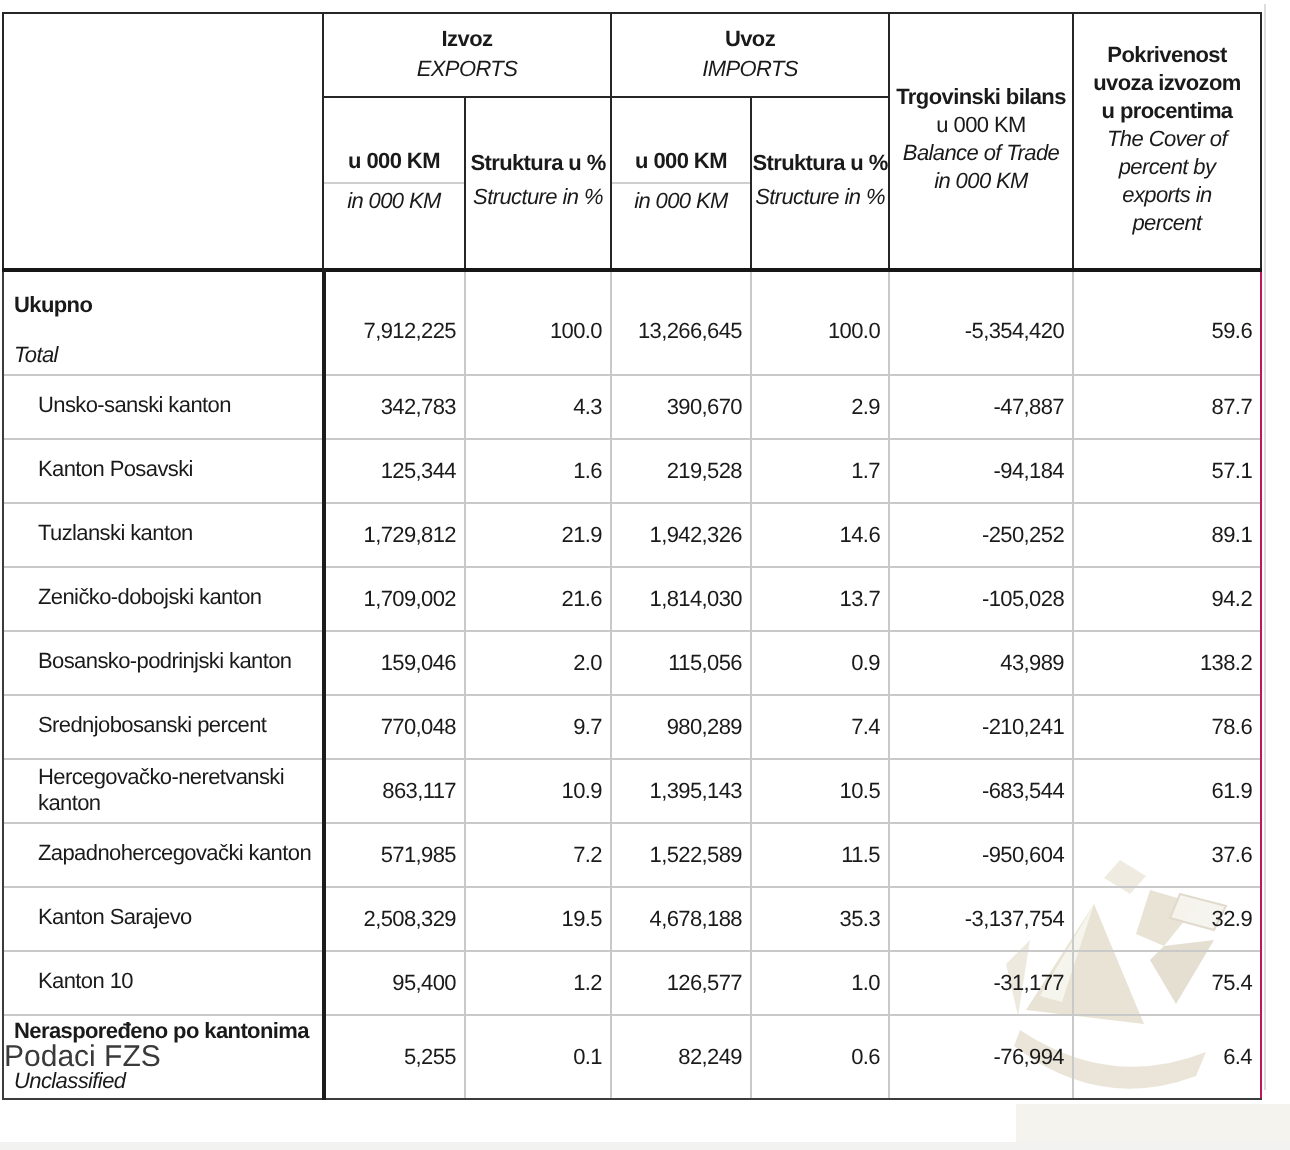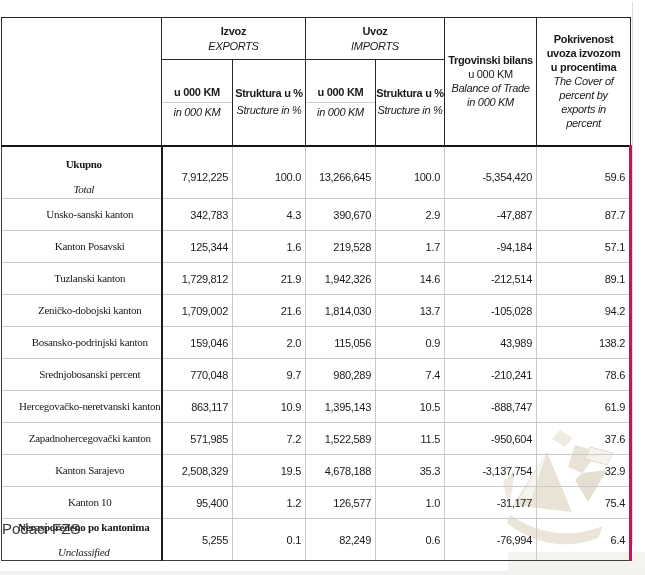--- a/index.html
+++ b/index.html
@@ -2,21 +2,21 @@
 <html><head>
 <meta charset="utf-8">
 <style>
   html,body{margin:0;padding:0;background:#fff;}
   .canvas{
     position:relative;width:645px;height:575px;background:#ffffff;overflow:hidden;
     font-family:"Liberation Sans", sans-serif;color:#1a1a1a;
   }
   
   table.stat{
-    position:absolute;left:1px;top:17px;z-index:2;
+    position:absolute;left:1px;top:6px;z-index:2;
     border-collapse:collapse;table-layout:fixed;width:629px;
     background:transparent;
     font-size:11px;letter-spacing:-0.3px;
   }
   table.stat{border:1px solid #3c3c3c;}
   thead th{
     border:1px solid #262626;
     font-weight:bold;text-align:center;vertical-align:middle;padding:0;
     background:transparent;
   }
@@ -29,29 +29,29 @@
   .sub-cell.kap .b{border-bottom:1px solid #cfcfcf;margin-bottom:2px;}
   .sub-cell .i{font-style:italic;font-weight:normal;line-height:13px;padding-top:1px;}
   .multi-cell div{line-height:14px;font-weight:normal;}
   .multi-cell .b{font-weight:bold;}
   .multi-cell .i{font-style:italic;}
   
   tbody td{
     border-left:1px solid #c9c9c9;border-top:1px solid #c9c9c9;
     padding:0;vertical-align:middle;background:transparent;
   }
-  tbody td:last-child{border-right:3px solid #be185d;}
+  tbody td:last-child{border-right:1px solid #be185d;}
   tr.spacer-row td{height:10px;border-top:2px solid #161616;}
   tr.data-row{height:32px;}
   tr.data-row.emphasis{height:42px;}
   tr.data-row.first td{border-top:none;}
   tr.data-row:last-child td{border-bottom:1px solid #3c3c3c;}
   td.label-cell{
     border-left:1px solid #3c3c3c;border-right:2px solid #1c1c1c;
-    text-align:center;padding-left:17px;font-family:Liberation Serif, serif;
+    text-align:left;padding-left:17px;
   }
   tr.emphasis td.label-cell{padding-left:5px;}
   td.label-cell .l1{line-height:13px;font-weight:normal;}
   tr.emphasis td.label-cell .l1{font-weight:bold;}
   td.label-cell .l2{line-height:13px;font-style:italic;padding-top:2px;margin-top:10px;}
   td.num-cell{text-align:right;padding-right:4px;}
   
   .footer-note{
     position:absolute;left:2px;top:520px;z-index:2;
     font-family:"Liberation Sans", sans-serif;font-size:15px;color:#3a3a3a;letter-spacing:0;
@@ -190,21 +190,21 @@
           <td class="num-cell">57.1</td>
         </tr>
         <tr class="data-row">
           <td class="label-cell">
             <div class="l1">Tuzlanski kanton</div>
           </td>
           <td class="num-cell">1,729,812</td>
           <td class="num-cell">21.9</td>
           <td class="num-cell">1,942,326</td>
           <td class="num-cell">14.6</td>
-          <td class="num-cell">-212,514</td>
+          <td class="num-cell">-250,252</td>
           <td class="num-cell">89.1</td>
         </tr>
         <tr class="data-row">
           <td class="label-cell">
             <div class="l1">Zeničko-dobojski kanton</div>
           </td>
           <td class="num-cell">1,709,002</td>
           <td class="num-cell">21.6</td>
           <td class="num-cell">1,814,030</td>
           <td class="num-cell">13.7</td>
@@ -234,21 +234,21 @@
           <td class="num-cell">78.6</td>
         </tr>
         <tr class="data-row">
           <td class="label-cell">
             <div class="l1">Hercegovačko-neretvanski kanton</div>
           </td>
           <td class="num-cell">863,117</td>
           <td class="num-cell">10.9</td>
           <td class="num-cell">1,395,143</td>
           <td class="num-cell">10.5</td>
-          <td class="num-cell">-888,747</td>
+          <td class="num-cell">-683,544</td>
           <td class="num-cell">61.9</td>
         </tr>
         <tr class="data-row">
           <td class="label-cell">
             <div class="l1">Zapadnohercegovački kanton</div>
           </td>
           <td class="num-cell">571,985</td>
           <td class="num-cell">7.2</td>
           <td class="num-cell">1,522,589</td>
           <td class="num-cell">11.5</td>

